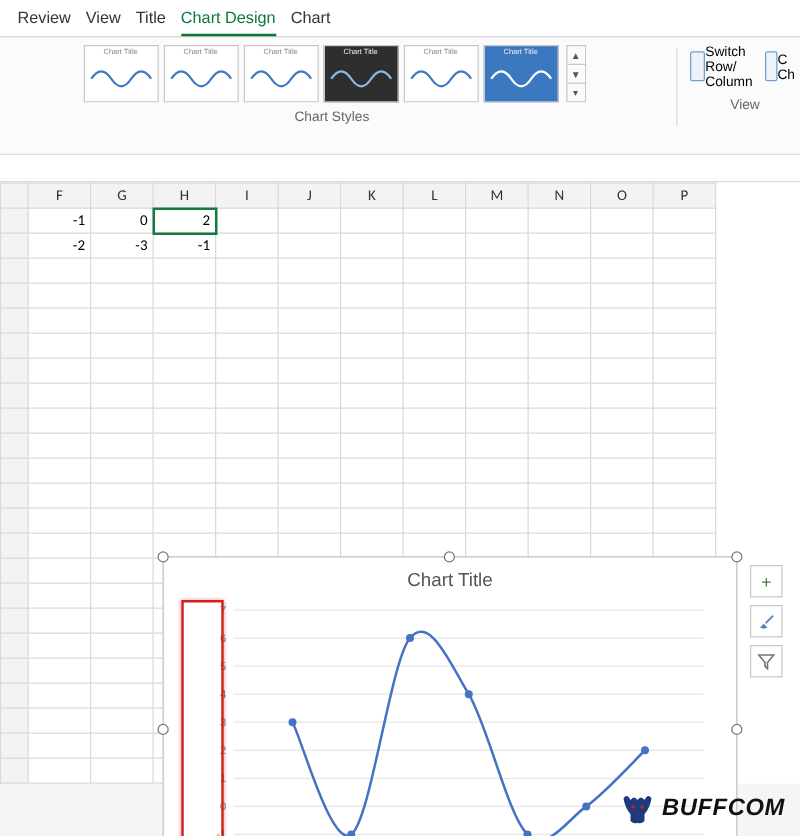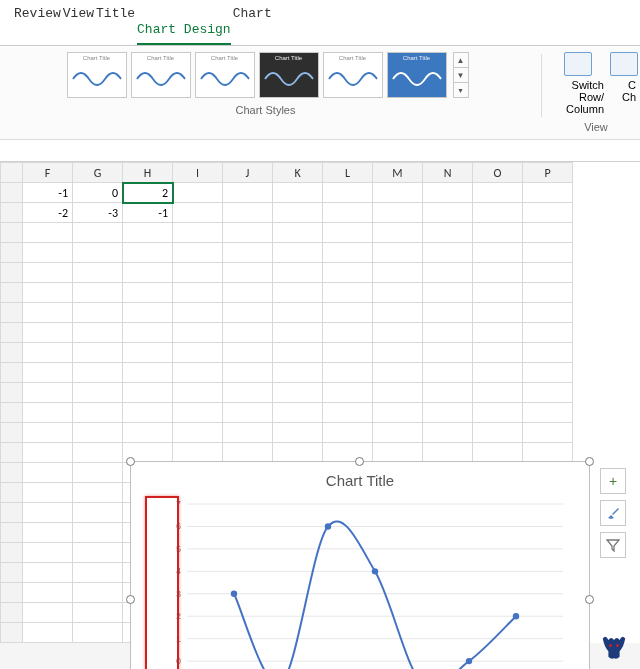--- a/index.html
+++ b/index.html
@@ -1,40 +1,40 @@
 <!DOCTYPE html>
 <html><head>
 <meta charset="utf-8">
 <style>
   * { box-sizing: border-box; margin: 0; padding: 0; }
   body { font-family: "Segoe UI", Tahoma, sans-serif; font-size: 12px; background: #f5f5f5; width: 640px; height: 669px; position: relative; overflow: hidden; }
 
   
-  .ribbon-tabs { display: flex; gap: 2px; padding: 3px 14px 0 14px; background: #fff; border-bottom: 1px solid #ccc; font-size: 13px; font-family: Liberation Mono, monospace; }
+  .ribbon-tabs { display: flex; gap: 12px; padding: 3px 14px 0 14px; background: #fff; border-bottom: 1px solid #ccc; font-size: 13px; }
   .ribbon-tab { padding: 3px 0 6px 0; cursor: pointer; color: #333; }
-  .ribbon-tab.active { color: #0b7a3b; border-bottom: 2px solid #0b7a3b; font-weight: 500; margin-top: 16px; }
+  .ribbon-tab.active { color: #0b7a3b; border-bottom: 2px solid #0b7a3b; font-weight: 500; }
 
   
   .ribbon { background: #fbfbfb; border-bottom: 1px solid #dcdcdc; display: flex; align-items: flex-start; padding: 6px 0 0 0; height: 94px; }
   .chart-style-row { display: flex; gap: 4px; overflow: hidden; padding-left: 4px; }
   .style-thumb { width: 60px; height: 46px; border: 1px solid #c8c8c8; background: #fff; position: relative; cursor: pointer; }
   .style-thumb.dark { background: #2e2e2e; }
   .style-thumb.blue { background: #3b78c0; }
   .thumb-title { position: absolute; top: 2px; left: 0; right: 0; text-align: center; font-size: 6px; color: #888; }
   .style-thumb.dark .thumb-title, .style-thumb.blue .thumb-title { color: #eee; }
   .thumb-wave { position: absolute; bottom: 4px; left: 3px; right: 3px; height: 28px; }
   .style-scroll { width: 16px; height: 46px; border: 1px solid #c8c8c8; display: flex; flex-direction: column; margin-left: 2px; }
   .style-scroll div { flex: 1; border-bottom: 1px solid #c8c8c8; display: flex; align-items: center; justify-content: center; font-size: 8px; color: #555; cursor: pointer; }
   .style-scroll div:last-child { border-bottom: none; }
 
   .ribbon-group { display: flex; flex-direction: column; align-items: center; }
   .group-label { font-size: 11px; color: #666; padding: 6px 0 4px 0; }
   .ribbon-sep { width: 1px; background: #dcdcdc; align-self: stretch; margin: 2px 10px 22px 10px; }
   .data-group { display: flex; gap: 8px; padding-right: 4px; }
-  .data-btn { display: flex; flex-direction: column; align-items: center; width: 52px; cursor: pointer; font-size: 11px; text-align: right; line-height: 1.1; }
+  .data-btn { display: flex; flex-direction: row; align-items: center; width: 52px; cursor: pointer; font-size: 11px; text-align: left; line-height: 1.1; }
   .data-icon { width: 28px; height: 24px; margin-bottom: 3px; background: #eef3fa; border: 1px solid #6fa0d6; border-radius: 2px; }
 
   
   .fbar { height: 22px; background: #fff; border-bottom: 1px solid #d0d0d0; }
 
   
   .grid-wrap { position: relative; background: #fff; }
   table.sheet { border-collapse: collapse; }
   table.sheet th, table.sheet td { border: 1px solid #d9d9d9; font-size: 12px; font-family: Calibri, sans-serif; font-weight: normal; }
   table.sheet th { background: #f3f3f3; color: #333; }
@@ -558,13 +558,14 @@
     </div>
   </div>
 </div>
 
 <div class="watermark">
   <svg class="bull" viewBox="0 0 40 40">
     <path d="M4 8 Q8 2 12 10 Q16 4 20 10 Q24 4 28 10 Q32 2 36 8 Q34 20 28 26 L28 34 Q24 38 20 36 Q16 38 12 34 L12 26 Q6 20 4 8 Z" fill="#1d3a7a"></path>
     <circle cx="15" cy="18" r="2" fill="#d21f1f"></circle>
       <circle cx="25" cy="18" r="2" fill="#d21f1f"></circle>
   </svg>
+  <span class="watermark-text">BUFFCOM</span>
 </div>
 
 </body></html>

